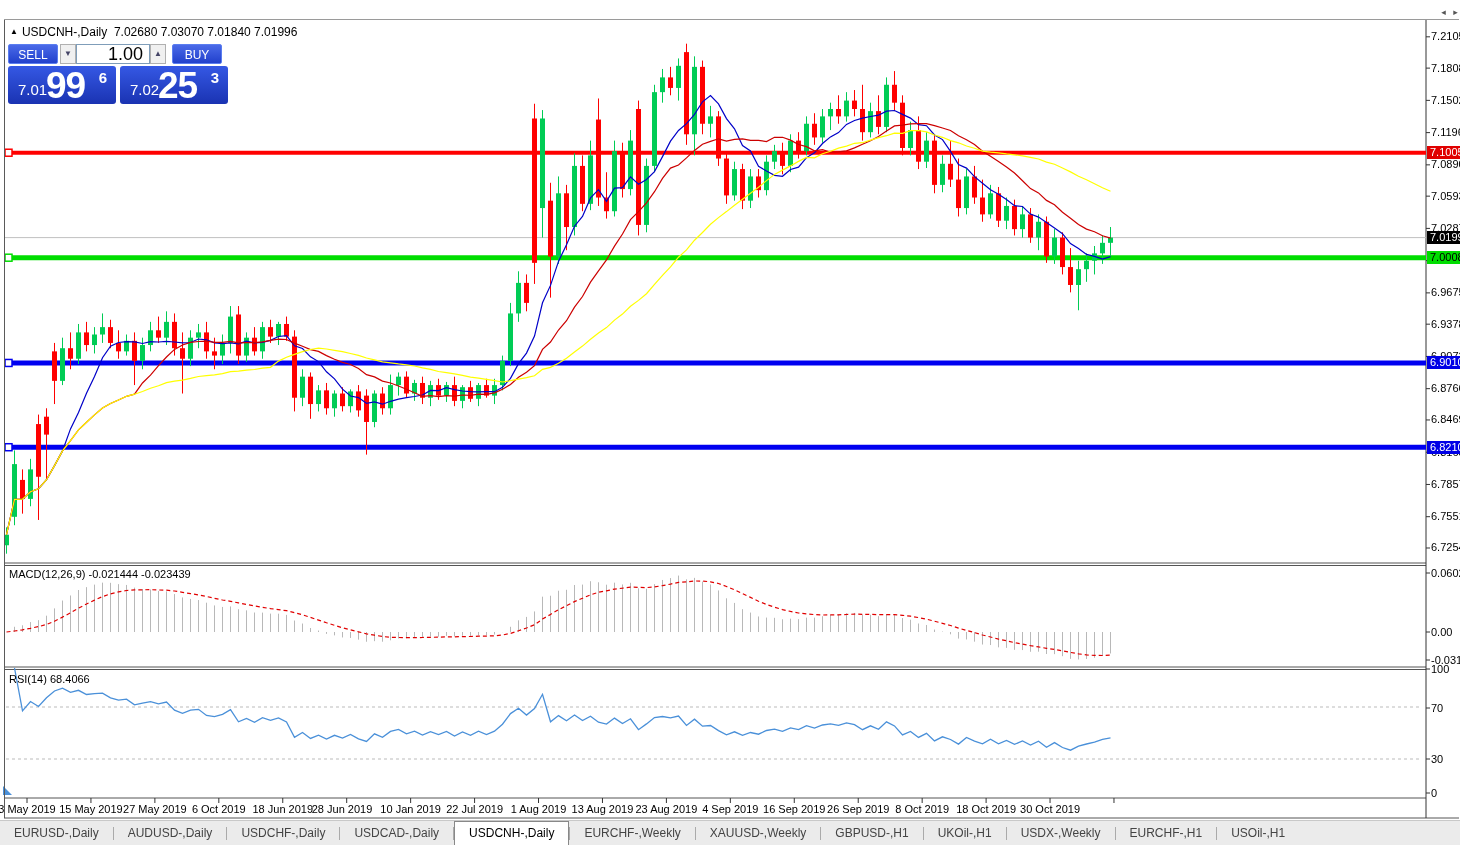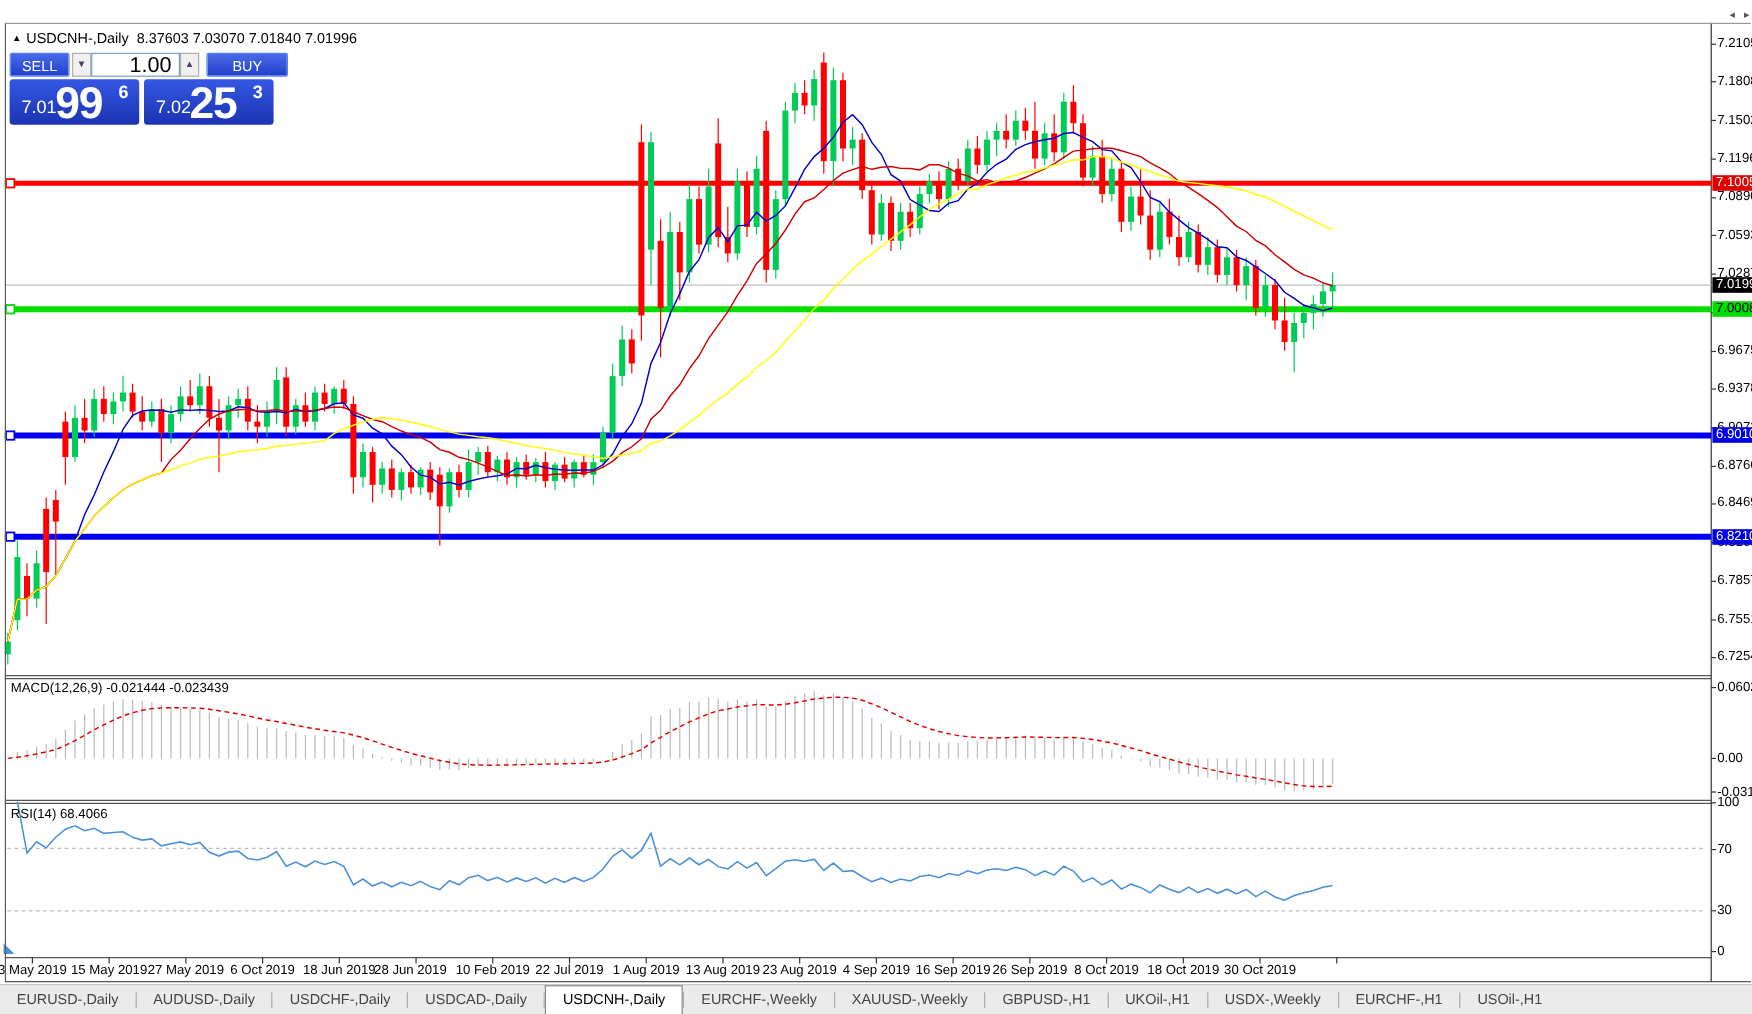--- a/index.html
+++ b/index.html
@@ -23,21 +23,21 @@
   .ind-label{position:absolute;left:9px;font-size:11px;color:#000;z-index:4;white-space:nowrap;}
   .axis-label{position:absolute;left:1431px;font-size:11px;color:#000;height:13px;line-height:13px;z-index:3;white-space:nowrap;}
   .badge{position:absolute;left:1427px;width:30px;font-size:11px;height:13px;line-height:13px;
          padding-left:3px;z-index:4;white-space:nowrap;}
   .date-label{position:absolute;top:803px;font-size:11px;color:#000;width:92px;text-align:center;z-index:3;}
   
   #trade{position:absolute;left:8px;top:44px;z-index:5;}
   .tbtn{position:absolute;top:0;height:20px;line-height:20px;text-align:center;color:#fff;font-size:12px;
         background:linear-gradient(#4a6ae8,#2140cc);border:1px solid #5a7df0;border-radius:2px;box-sizing:border-box;cursor:pointer;}
   #sell-btn{left:0;width:50px;}
-  #buy-btn{left:164px;width:68px;}
+  #buy-btn{left:164px;width:50px;}
   .spin{position:absolute;top:0;width:16px;height:20px;background:#f0f0f0;border:1px solid #b0b0b0;
         box-sizing:border-box;font-size:8px;color:#446;text-align:center;line-height:18px;cursor:pointer;}
   #spin-dn{left:52px;}
   #spin-up{left:142px;}
   #vol-field{position:absolute;left:68px;top:0;width:74px;height:20px;background:#fff;border:1px solid #7f9db9;
              box-sizing:border-box;font-size:18px;color:#000;text-align:right;line-height:18px;padding-right:6px;}
   .price-box{position:absolute;top:22px;width:108px;height:38px;border-radius:3px;
              background:linear-gradient(#3558e4,#1a33b2);color:#fff;}
   #sell-box{left:0;}
   #buy-box{left:112px;}
@@ -543,21 +543,21 @@
       <line x1="730.3399999999999" y1="798" x2="730.3399999999999" y2="803" stroke="#333"></line>
       <line x1="794.28" y1="798" x2="794.28" y2="803" stroke="#333"></line>
       <line x1="858.22" y1="798" x2="858.22" y2="803" stroke="#333"></line>
       <line x1="922.16" y1="798" x2="922.16" y2="803" stroke="#333"></line>
       <line x1="986.0999999999999" y1="798" x2="986.0999999999999" y2="803" stroke="#333"></line>
       <line x1="1050.04" y1="798" x2="1050.04" y2="803" stroke="#333"></line>
       <line x1="1113.98" y1="798" x2="1113.98" y2="803" stroke="#333"></line>
     </svg>
 
   <div class="chart-title">
-    <span class="tri">▲</span><span>USDCNH-,Daily</span>&nbsp;&nbsp;<span>8.37603 7.03070 7.01840 7.01996</span>
+    <span class="tri">▲</span><span>USDCNH-,Daily</span>&nbsp;&nbsp;<span>7.02680 7.03070 7.01840 7.01996</span>
   </div>
 
   <div id="trade">
     <div id="sell-btn" class="tbtn">SELL</div>
     <div id="spin-dn" class="spin">▼</div>
     <div id="vol-field">1.00</div>
     <div id="spin-up" class="spin">▲</div>
     <div id="buy-btn" class="tbtn">BUY</div>
     <div id="sell-box" class="price-box">
       <span class="p-small">7.01</span>
@@ -607,21 +607,21 @@
       <div class="badge" style="top: 251.2px; background: rgb(0, 221, 0); color: rgb(0, 0, 0);">7.00089</div>
       <div class="badge" style="top: 356.458px; background: rgb(0, 0, 230); color: rgb(255, 255, 255);">6.90100</div>
       <div class="badge" style="top: 440.726px; background: rgb(0, 0, 230); color: rgb(255, 255, 255);">6.82103</div>
       <div class="badge" style="top: 231.105px; background: rgb(0, 0, 0); color: rgb(255, 255, 255);">7.01996</div>
       <div class="date-label" style="left: -19px;">3 May 2019</div>
       <div class="date-label" style="left: 44.94px;">15 May 2019</div>
       <div class="date-label" style="left: 108.88px;">27 May 2019</div>
       <div class="date-label" style="left: 172.82px;">6 Oct 2019</div>
       <div class="date-label" style="left: 236.76px;">18 Jun 2019</div>
       <div class="date-label" style="left: 296px;">28 Jun 2019</div>
-      <div class="date-label" style="left: 364.64px;">10 Feb 2019</div>
+      <div class="date-label" style="left: 364.64px;">10 Jan 2019</div>
       <div class="date-label" style="left: 428.58px;">22 Jul 2019</div>
       <div class="date-label" style="left: 492.52px;">1 Aug 2019</div>
       <div class="date-label" style="left: 556.46px;">13 Aug 2019</div>
       <div class="date-label" style="left: 620.4px;">23 Aug 2019</div>
       <div class="date-label" style="left: 684.34px;">4 Sep 2019</div>
       <div class="date-label" style="left: 748.28px;">16 Sep 2019</div>
       <div class="date-label" style="left: 812.22px;">26 Sep 2019</div>
       <div class="date-label" style="left: 876.16px;">8 Oct 2019</div>
       <div class="date-label" style="left: 940.1px;">18 Oct 2019</div>
       <div class="date-label" style="left: 1004.04px;">30 Oct 2019</div>

